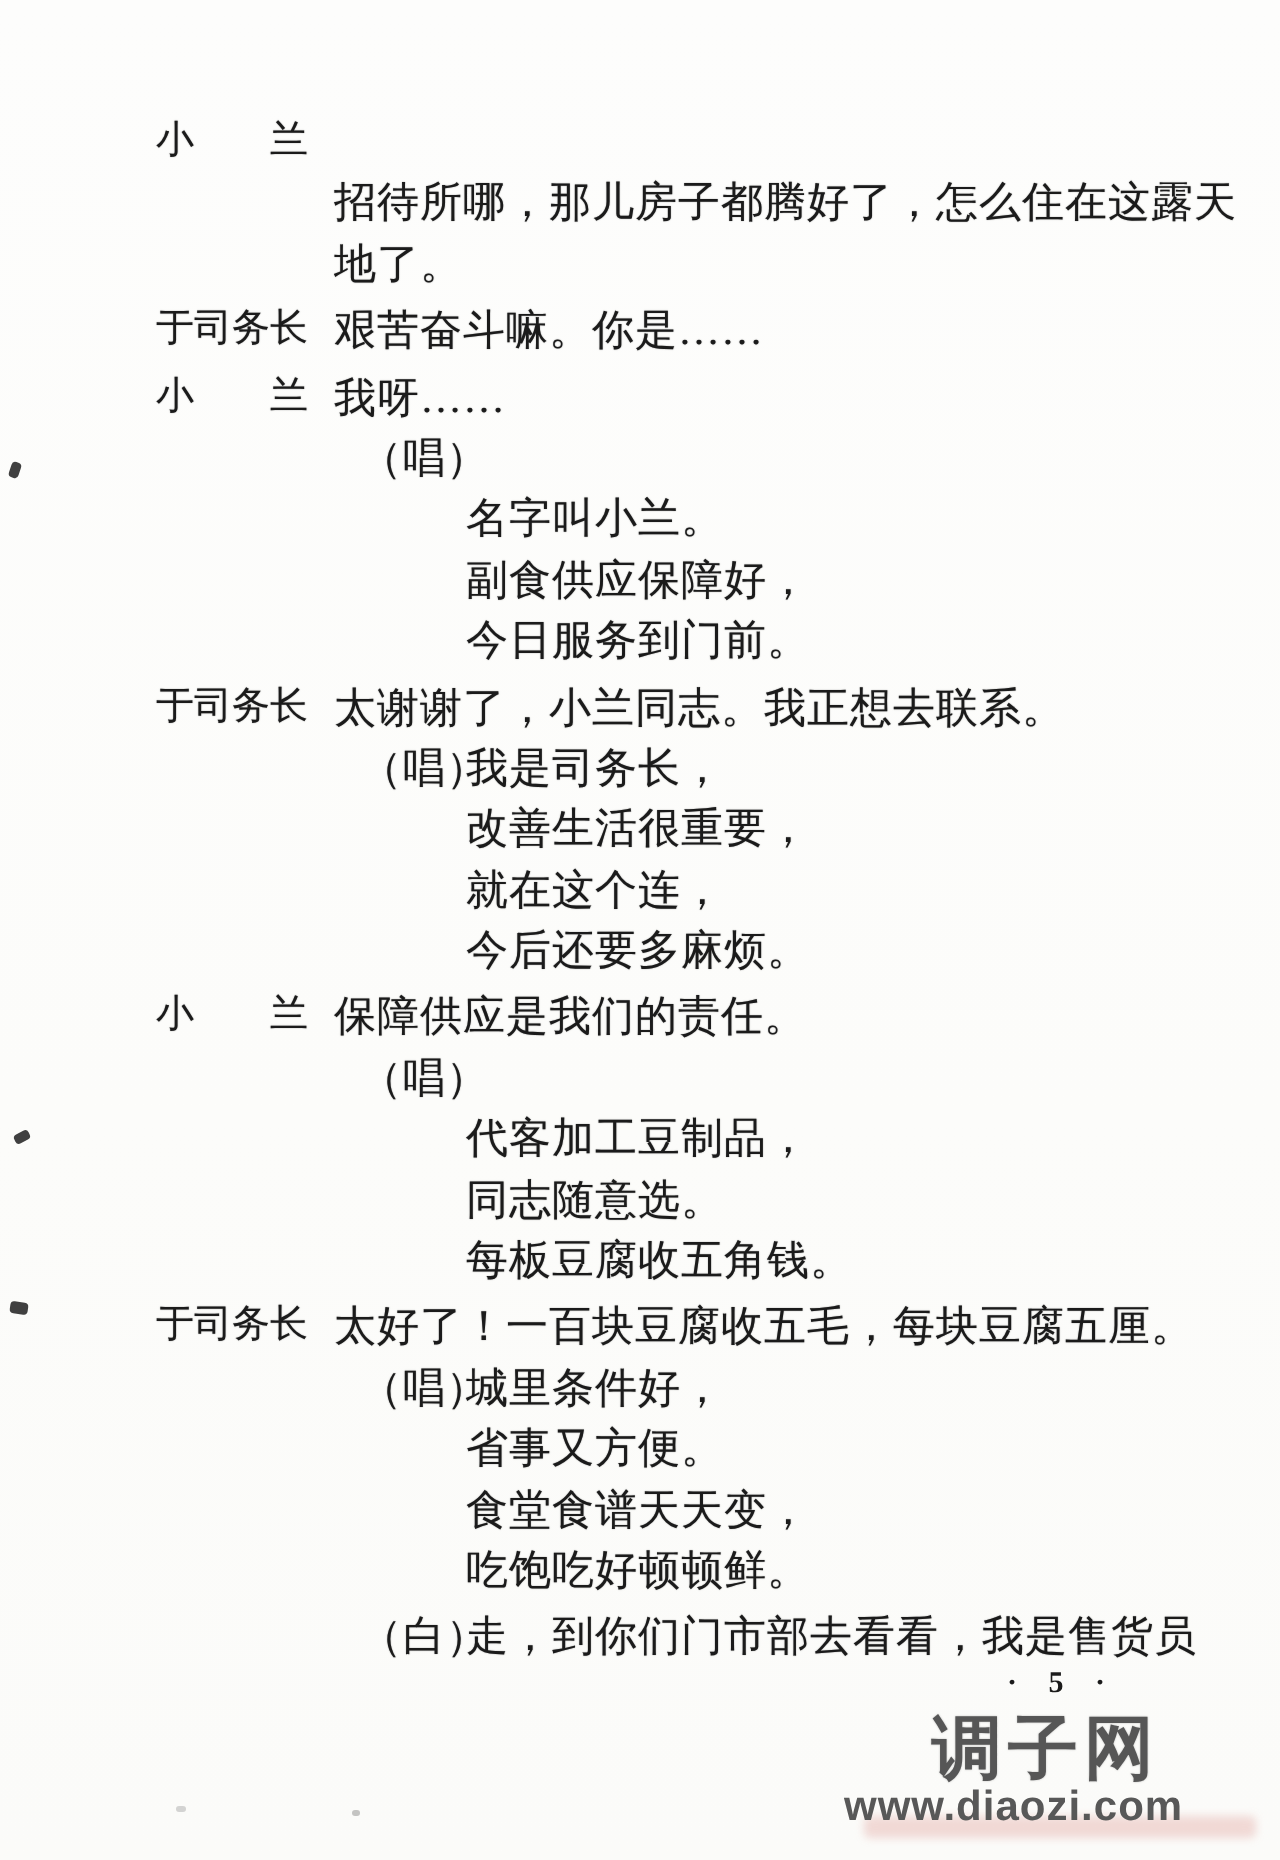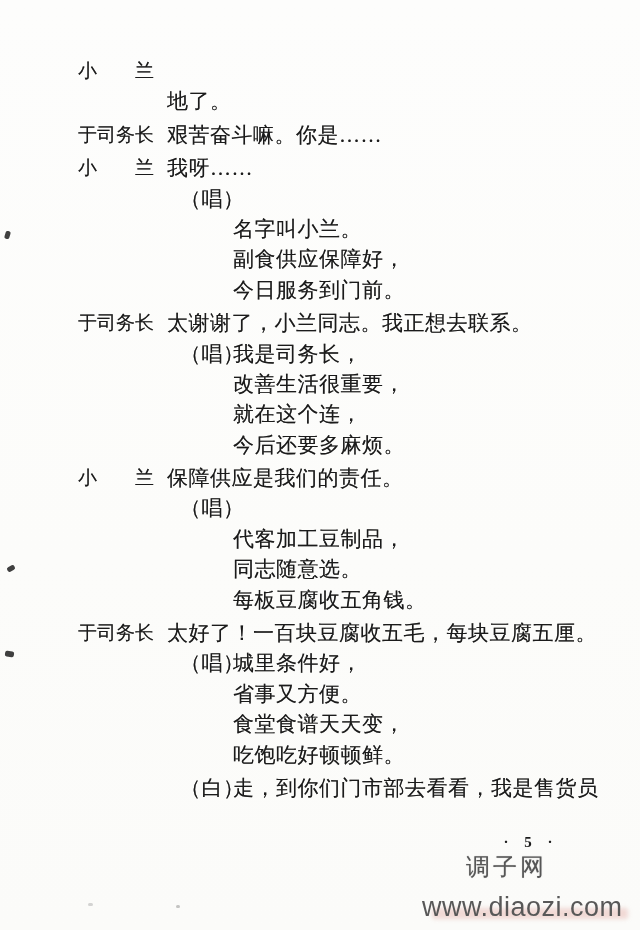--- a/index.html
+++ b/index.html
@@ -72,32 +72,32 @@
     font-size: 15px;
     font-weight: bold;
     letter-spacing: 6px;
     text-align: center;
     color: #1b1b1b;
   }
   .wm-name {
     position: absolute;
     top: 851px;
     left: 466px;
-    font-size: 24px;
-    font-weight: normal;
+    font-size: 35px;
+    font-weight: bold;
     letter-spacing: 3px;
     color: #565656;
     text-shadow: 0 0 1px rgba(80,80,80,0.4);
   }
   .wm-url {
     position: absolute;
     top: 892px;
     left: 422px;
-    font-size: 27px;
-    font-weight: normal;
+    font-size: 21px;
+    font-weight: bold;
     letter-spacing: 0.5px;
     color: #585858;
     font-family: "Liberation Sans", "DejaVu Sans", sans-serif;
   }
   .wm-smudge {
     position: absolute;
     top: 908px;
     left: 432px;
     width: 196px;
     height: 11px;
@@ -120,20 +120,23 @@
 </head>
 <body>
 
 <div class="page">
 
   <div class="script-body" id="script-body">
       <div class="row speaker">
         <span class="speaker-name">小兰</span>
       </div>
       <div class="row wrap">
+        <span class="line-text">招待所哪，那儿房子都腾好了，怎么住在这露天</span>
+      </div>
+      <div class="row wrap">
         <span class="line-text">地了。</span>
       </div>
       <div class="row speaker">
         <span class="speaker-name">于司务长</span>
         <span class="line-text">艰苦奋斗嘛。你是……</span>
       </div>
       <div class="row speaker">
         <span class="speaker-name">小兰</span>
         <span class="line-text">我呀……</span>
       </div>

